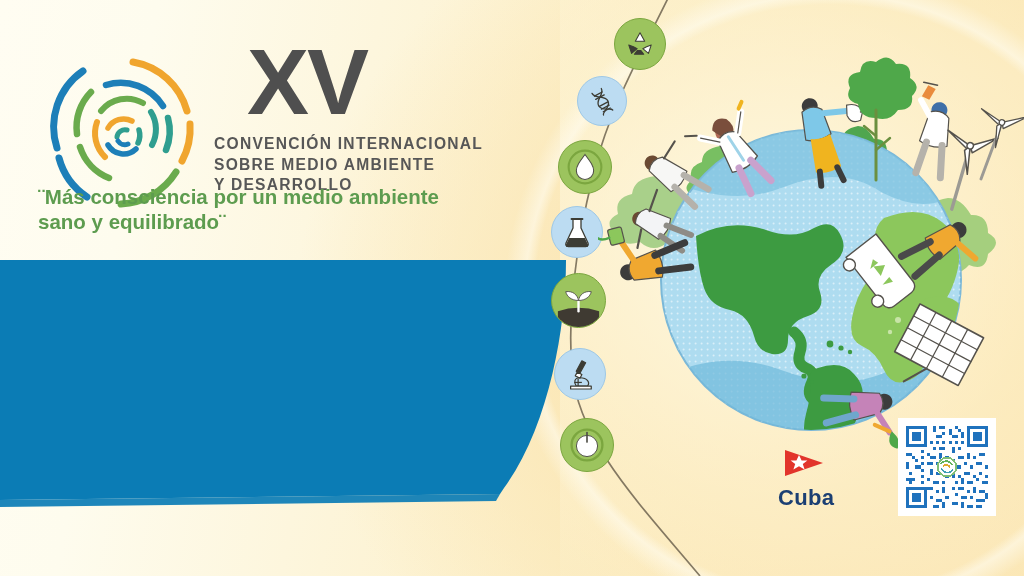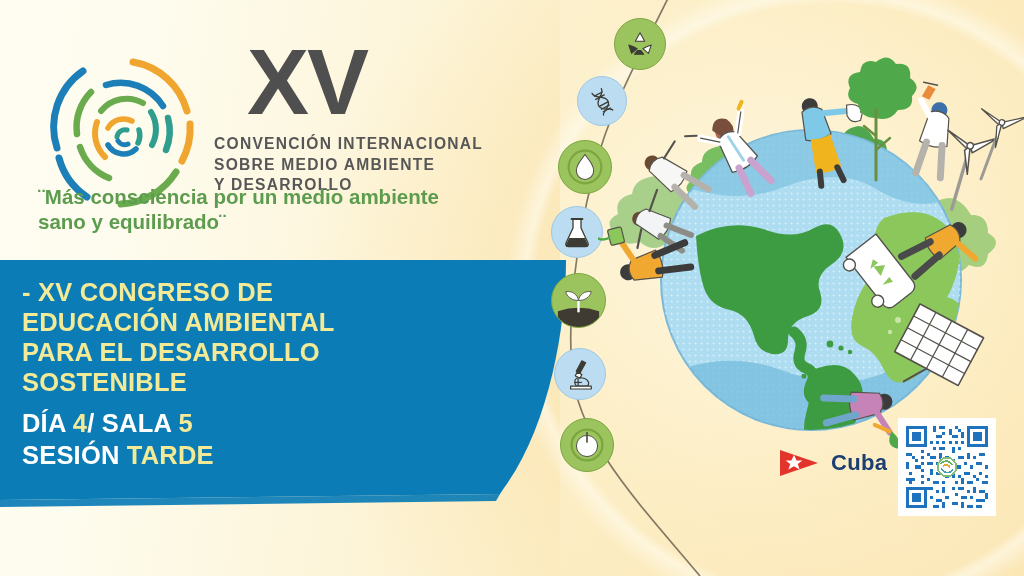--- a/index.html
+++ b/index.html
@@ -73,21 +73,21 @@
     display:flex;align-items:center;justify-content:center;
     box-sizing:border-box;
   }
   .chip.green{background:#9cc45e;border:1px solid #7ba63f;}
   .chip.blue{background:#bcdcf2;border:1px solid #9ec8e6;}
 
   
   .globe-zone{position:absolute;left:598px;top:48px;width:426px;height:420px;}
 
   
-  .cuba{position:absolute;left:778px;top:448px;display:flex;align-items:center;gap:7px;}
+  .cuba{position:absolute;left:778px;top:448px;display:flex;align-items:center;gap:7px;flex-direction:column;}
   .cuba-word{font-size:22px;font-weight:700;color:#1b3f73;letter-spacing:.3px;}
 
   
   .qr{
     position:absolute;left:898px;top:418px;width:98px;height:98px;
     background:#fff;padding:5px;box-sizing:border-box;
   }
   .qr svg{display:block;}
 </style>
 </head>
@@ -141,28 +141,20 @@
 Y DESARROLLO</div>
 
   <div class="tagline">¨Más consciencia por un medio ambiente
 sano y equilibrado¨</div>
 
   <div class="banner-wrap">
     <svg width="600" height="250" viewBox="0 0 600 250">
       <path d="M0,0 L566,0 C566,70 548,168 504,228 L500,234 L0,240 Z" fill="#0b7cb5"></path>
       <path d="M0,240 L500,234 L496,241 L0,247 Z" fill="#0b7cb5" opacity="0.92"></path>
     </svg>
-    <div class="banner-text">
-      <div class="banner-main">- XV CONGRESO DE
-EDUCACIÓN AMBIENTAL
-PARA EL DESARROLLO
-SOSTENIBLE</div>
-      <div class="banner-room"><span>DÍA </span><span class="hl">4</span><span>/ SALA </span><span class="hl">5</span></div>
-      <div class="banner-room" style="margin-top:2px;"><span>SESIÓN </span><span class="hl">TARDE</span></div>
-    </div>
   </div>
 
   <svg class="chain" viewBox="0 0 1024 576">
     <path d="M672 -10 C 648 40, 618 92, 600 150 C 582 212, 566 300, 572 370 C 578 440, 636 500, 700 576" stroke="#6e6450" stroke-width="1.7" fill="none" opacity=".85"></path>
   </svg>
 
   <div class="chip green" style="left:614px;top:18px;width:52px;height:52px;">
     <svg width="30" height="30" viewBox="0 0 32 32">
       <g stroke="#3c3c34" stroke-width="1.1" stroke-linejoin="round">
         <path d="M16 4 L21 13 L16 13 L11 13 Z" fill="#ffffff"></path>

